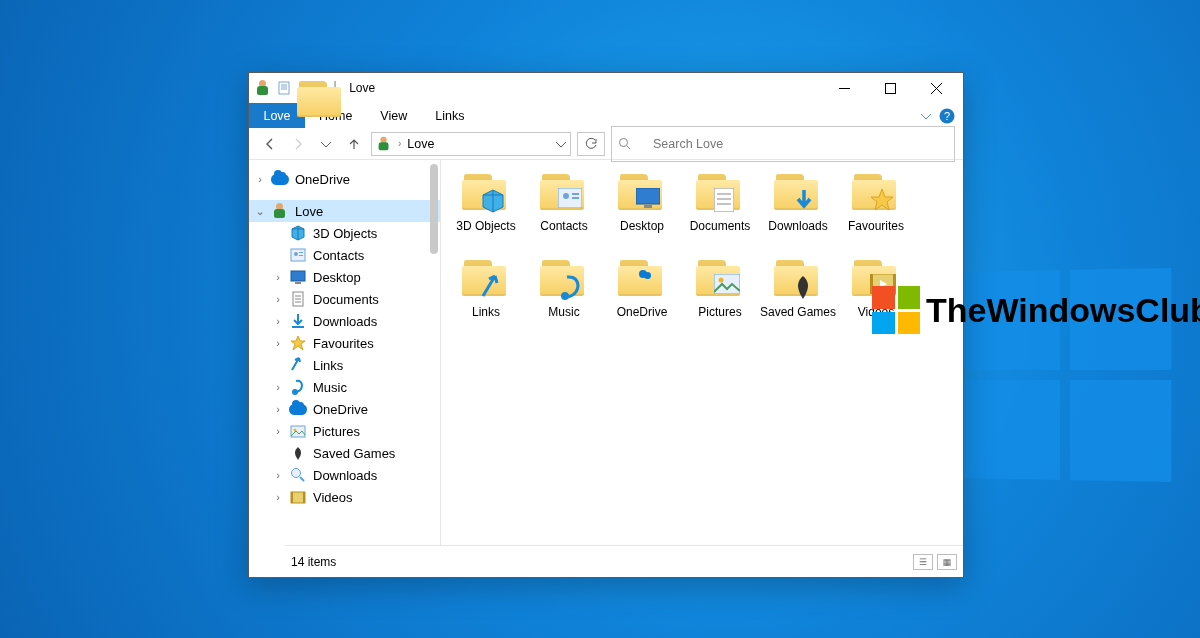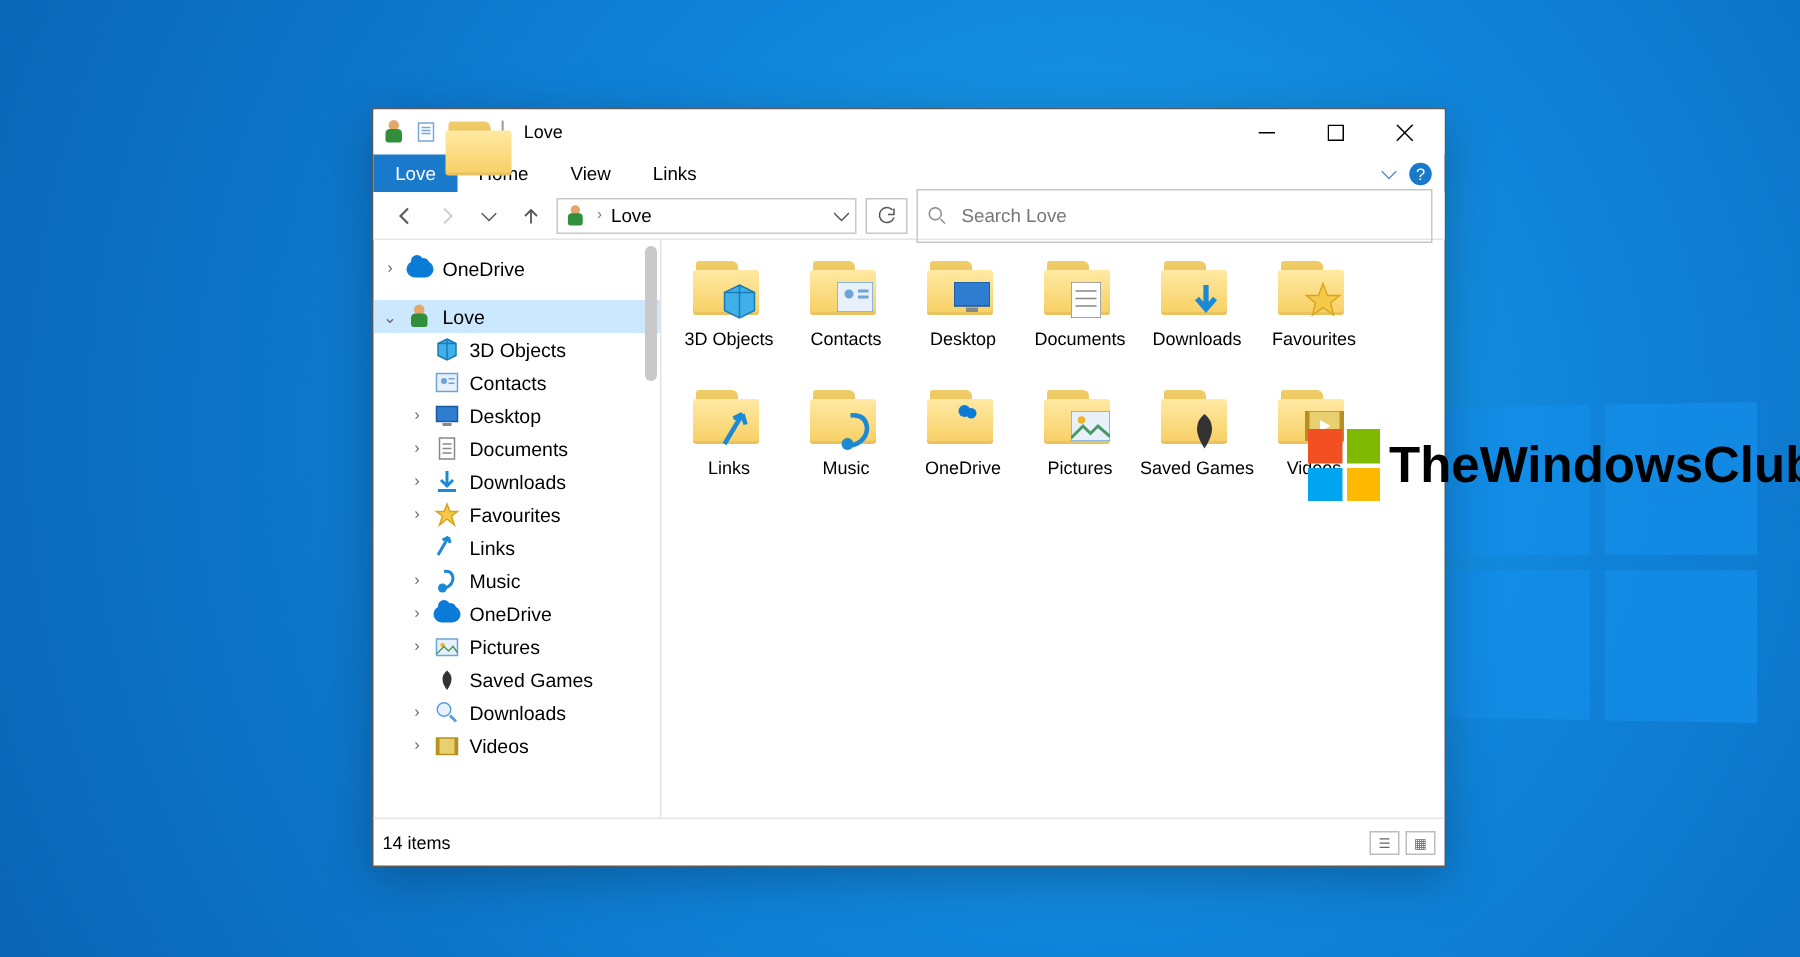--- a/index.html
+++ b/index.html
@@ -34,40 +34,40 @@
 .navbtn.dis { color: #c4c4c4; }
 .addr {
   flex: 0 0 200px; height: 24px; border: 1px solid #c8c8c8; display: flex; align-items: center;
   font-size: 12.5px; background: #fff; padding: 0 4px; gap: 6px;
 }
 .addr .crumb { color: #000; }
 .addr .sep { color: #7a7a7a; font-size: 10px; }
 .addr .aspacer { flex: 1; }
 .reload { width: 28px; height: 24px; border: 1px solid #c8c8c8; display:flex; align-items:center; justify-content:center; color:#555;}
 .search {
-  flex: 1; height: 36px; border: 1px solid #c8c8c8; display:flex; align-items:center; padding: 0 6px; gap:10px; color:#777; font-size: 12.5px;
+  flex: 1; height: 36px; border: 1px solid #c8c8c8; display:flex; align-items:center; padding: 0 6px; gap:22px; color:#777; font-size: 12.5px;
 }
 .body { flex: 1; display: flex; overflow: hidden; }
 .navpane { width: 192px; border-right: 1px solid #e5e5e5; padding: 8px 0 4px 0; overflow: hidden; position: relative; }
 .scrollthumb { position:absolute; right:2px; top: 4px; width:8px; height:90px; background:#c9c9c9; border-radius:4px;}
 .tree { font-size: 13px; }
 .treeitem { display: flex; align-items: center; height: 22px; padding-left: 4px; gap: 4px; }
 .treeitem.lv1 { padding-left: 4px; }
 .treeitem.lv2 { padding-left: 22px; }
 .treeitem .tw { width: 14px; text-align: center; color: #6b6b6b; font-size: 11px; }
 .treeitem.sel { background: #cce8ff; }
 .treeitem .tic { width: 18px; height: 18px; display:flex; align-items:center; justify-content:center; }
 .treeitem .tl { padding-left: 2px; color:#000; }
 .treesp { height: 10px; }
 .content { flex: 1; position: relative; }
 .iconview { display: flex; flex-wrap: wrap; align-content: flex-start; padding: 10px 6px; gap: 4px 0; }
 .item { width: 78px; height: 82px; display: flex; flex-direction: column; align-items: center; justify-content: flex-start; text-align:center; }
 .item .ic { width: 48px; height: 48px; position: relative; }
 .item .nm { font-size: 12px; color: #000; line-height: 1.15; padding-top: 2px; }
-.statusbar { height: 32px; border-top: 1px solid #e5e5e5; display:flex; align-items:center; font-size: 12px; padding: 0 6px; color:#000; }
+.statusbar { height: 32px; border-top: 1px solid #e5e5e5; display:flex; align-items:center; font-size: 12px; padding: 0 6px; color:#000;margin-left:36px; }
 .statusbar .sp { flex:1; }
 .viewtoggles { display:flex; gap:4px; }
 .viewtoggles .vt { width:20px; height:16px; border:1px solid #bdbdbd; display:flex; align-items:center; justify-content:center; font-size:9px; color:#666;}
 .watermark {
   position:absolute; left: 872px; top: 280px; height: 60px; display:flex; align-items:center;
   color:#000; font-weight: 600; font-family: Georgia, 'Times New Roman', serif; font-size: 34px; gap:6px;
 }
 .watermark .sq { width:48px; height:48px; display:grid; grid-template: 1fr 1fr / 1fr 1fr; gap:3px; }
 .watermark .sq div:nth-child(1){background:#f25022;}
 .watermark .sq div:nth-child(2){background:#7fba00;}

